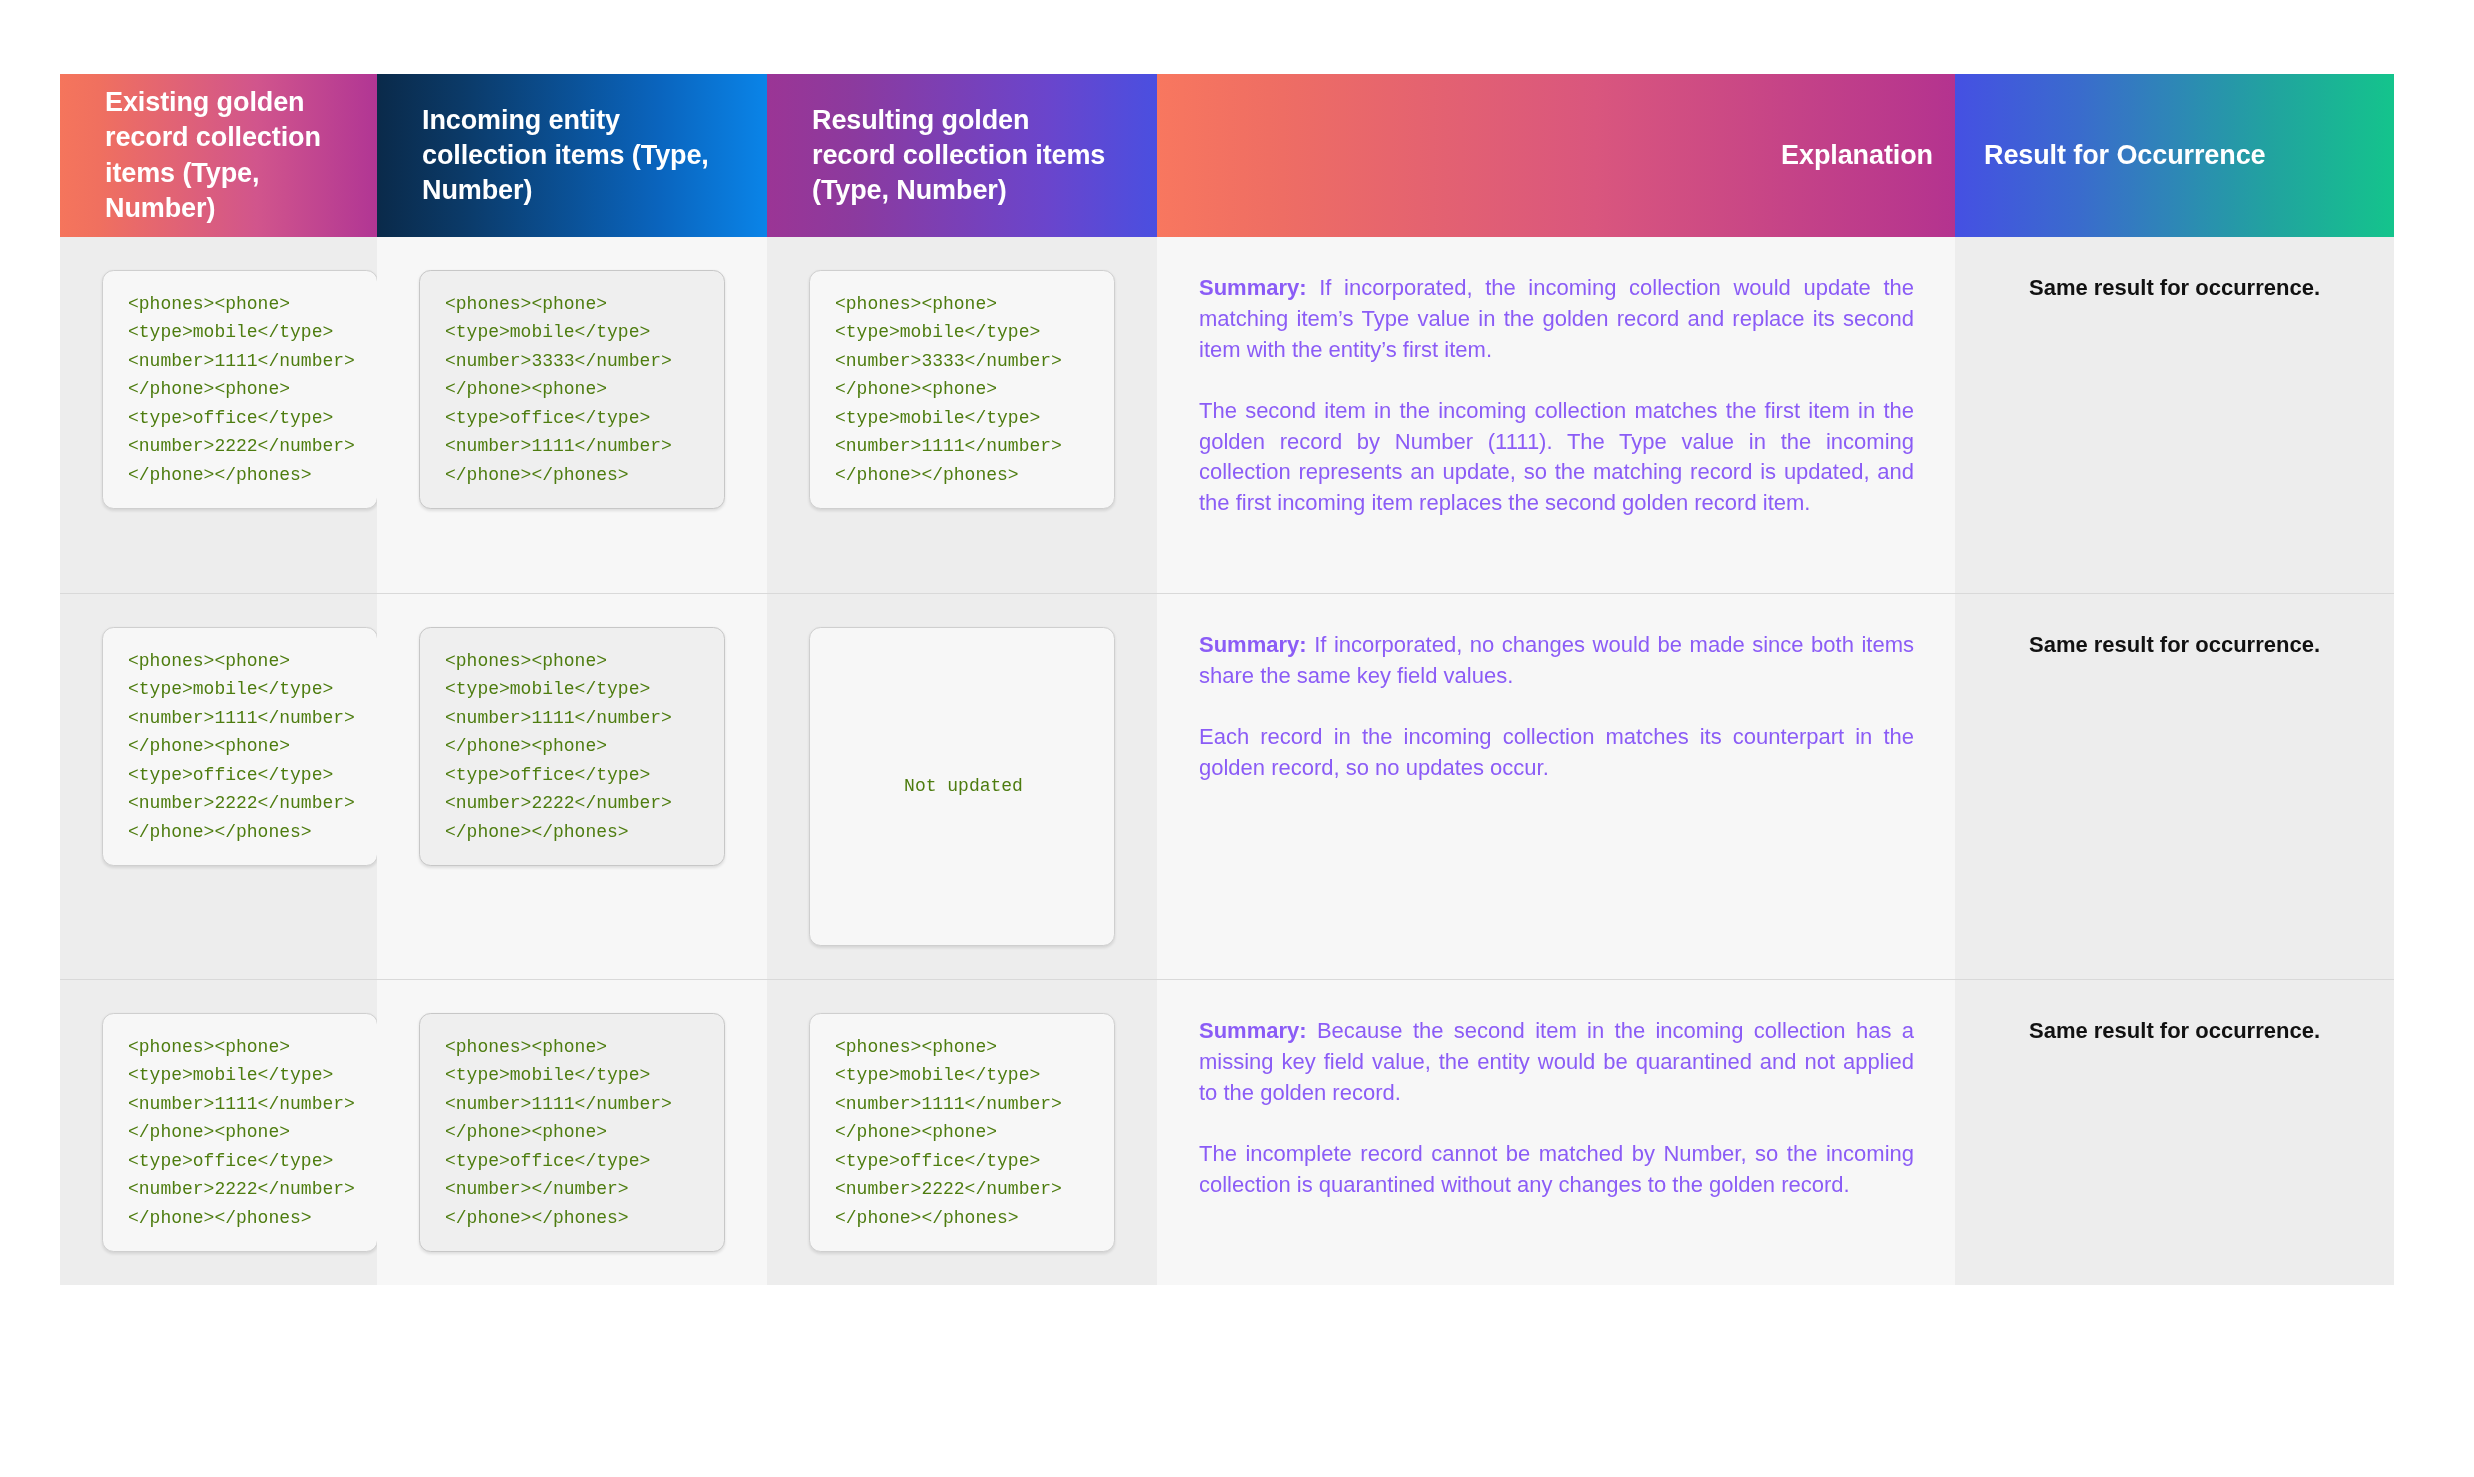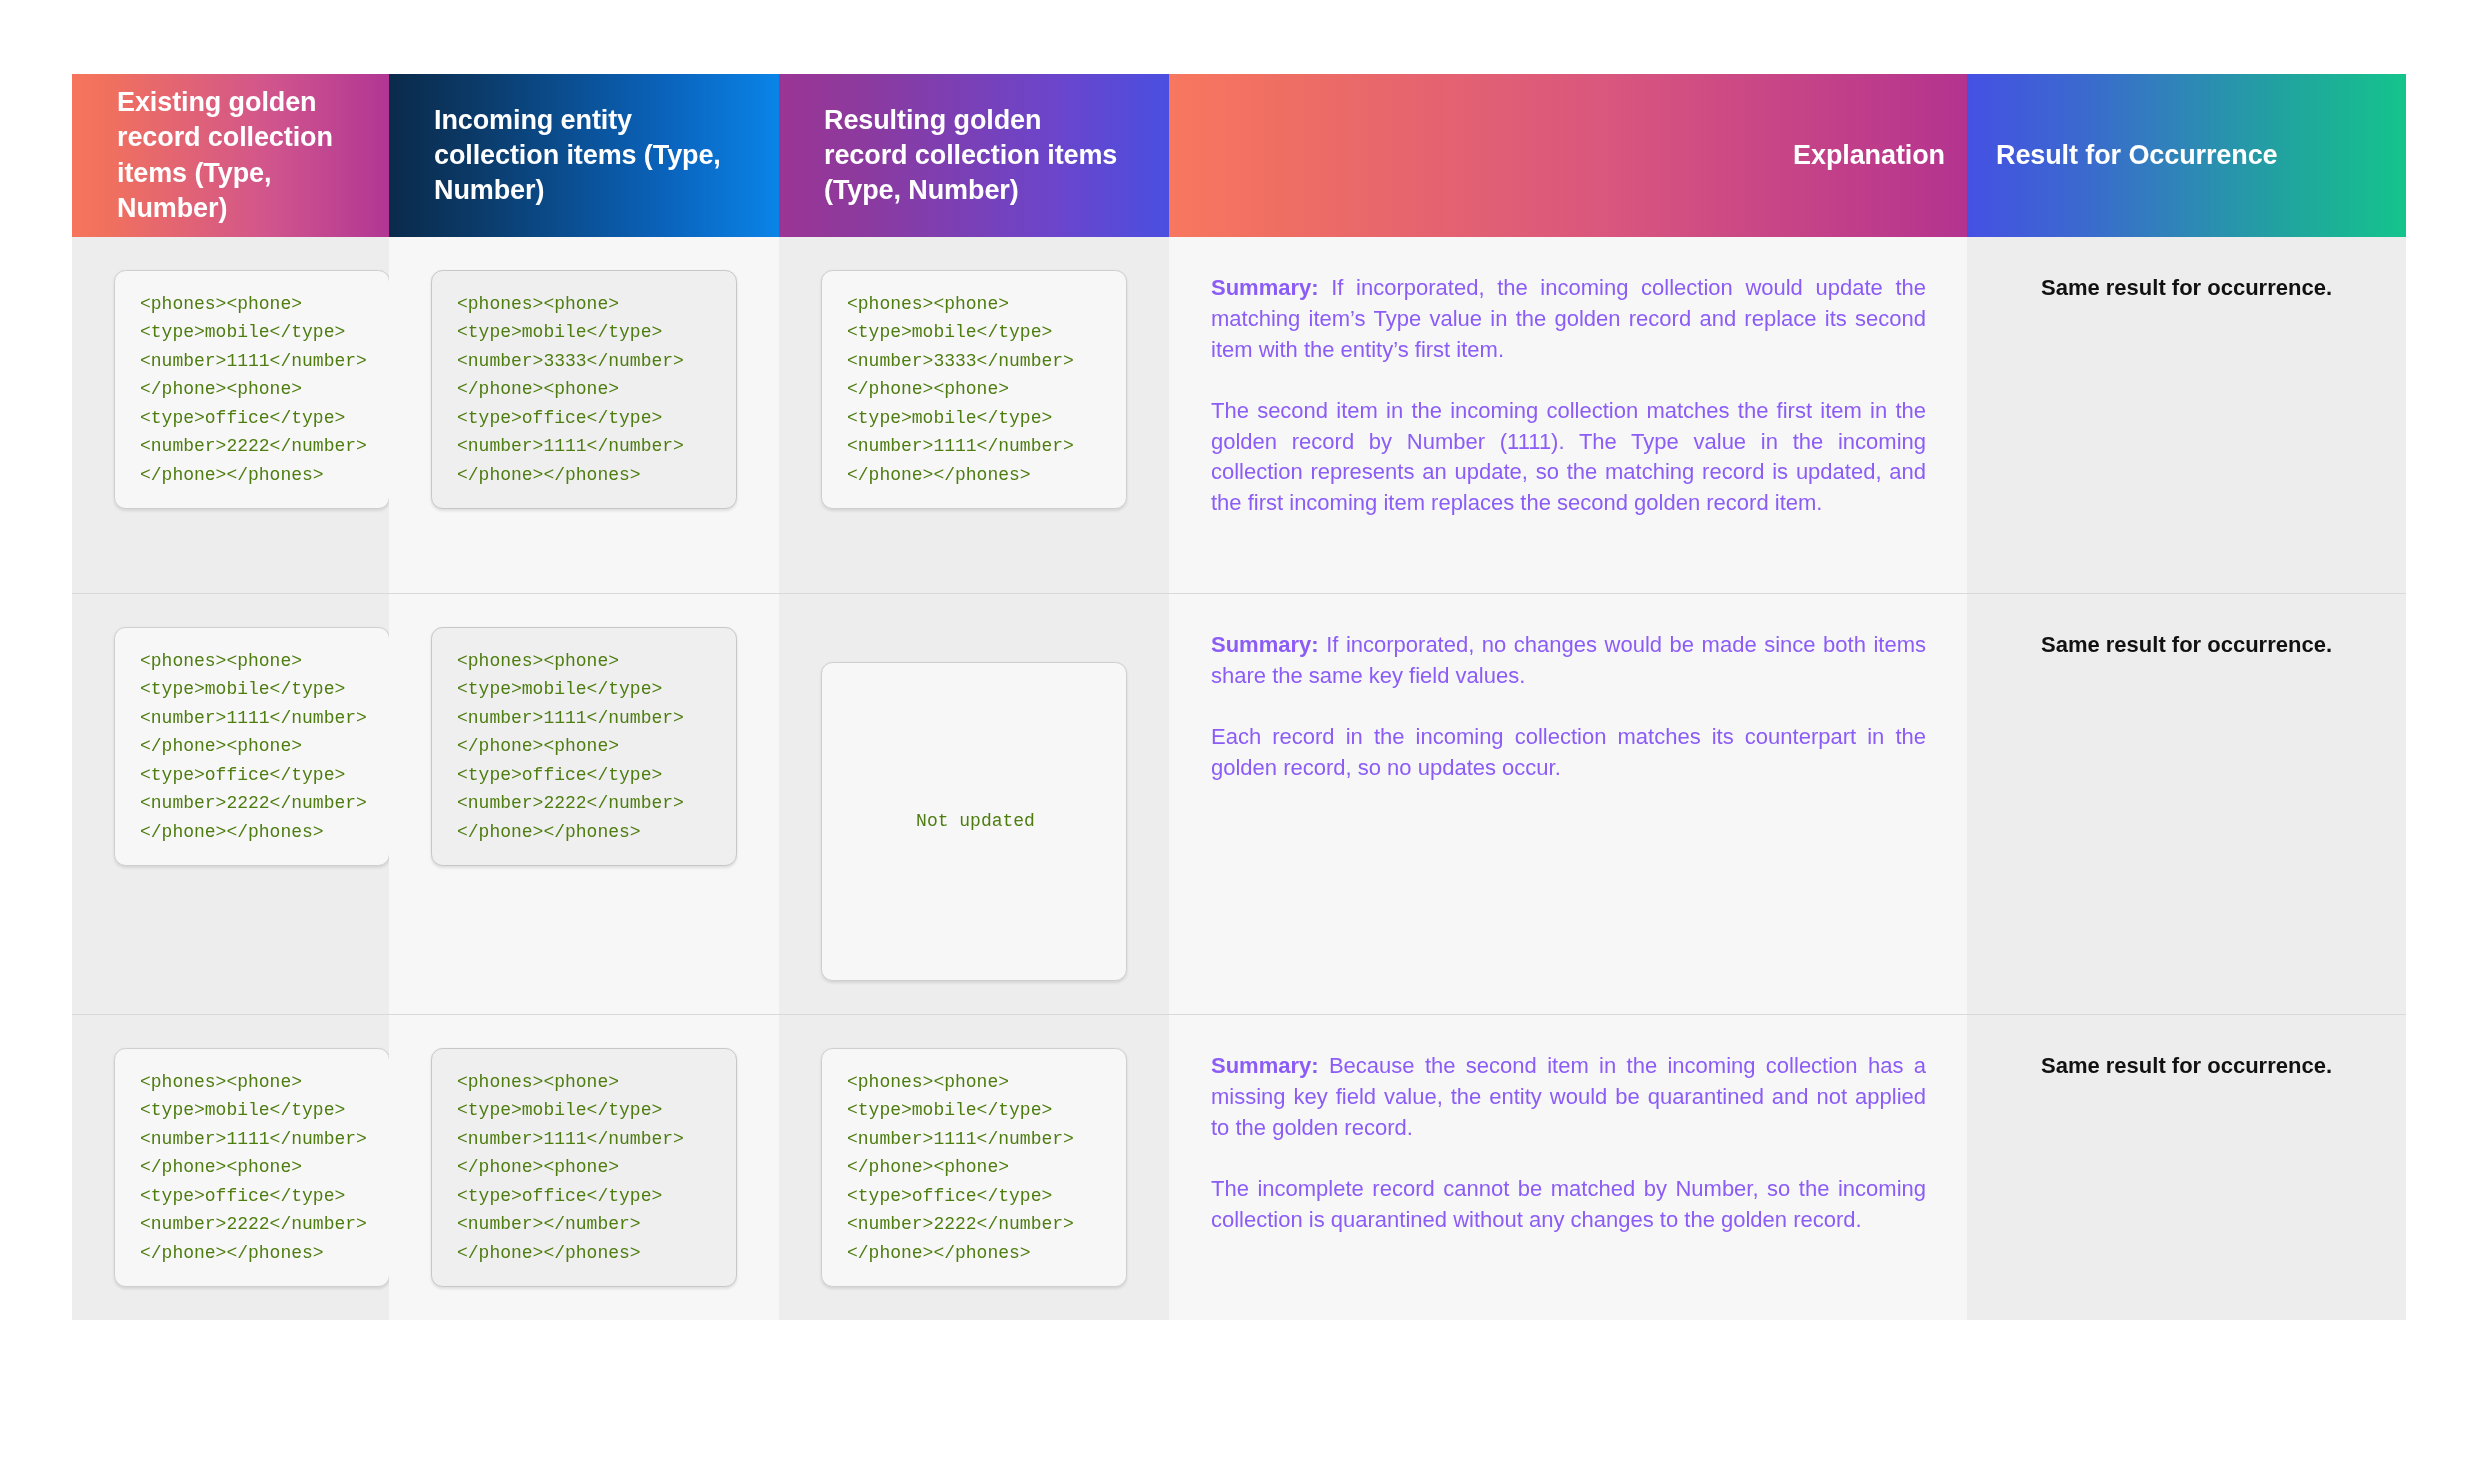--- a/index.html
+++ b/index.html
@@ -5,21 +5,21 @@
   html,body{margin:0;padding:0;background:#ffffff;}
   body{
     width:2475px;height:1478px;
     font-family:"Liberation Sans","DejaVu Sans",sans-serif;
     -webkit-font-smoothing:antialiased;
   }
   .page{position:relative;width:2475px;height:1478px;background:#fff;overflow:hidden;}
 
   
   .table{
-    position:absolute;left:72px;top:74px;width:2335px;
+    position:absolute;left:60px;top:74px;width:2335px;
     display:grid;
     grid-template-columns:317px 390px 390px 798px 439px;
     background:#ffffff;
   }
 
   
   .hcell{
     height:163px;box-sizing:border-box;
     display:flex;align-items:center;
     padding:0 45px;
@@ -59,21 +59,21 @@
     box-sizing:border-box;
   }
   .card.on-light{background:#efefef;border-color:#c7c7c7;}
   .card .line{
     font-family:Liberation Mono, monospace;
     font-size:18px;line-height:1.58;color:#4d7c0f;white-space:pre;
   }
   .card.notupd{
     display:flex;align-items:center;justify-content:center;
     height:319px;
-    font-size:22.5px;color:#1a1a1a;margin-top:35px;
+    font-size:22.5px;color:#1a1a1a;
   }
   .card.notupd .line{line-height:1.2;}
 
   
   .expl{ padding:36px 41px 33px 42px; }
   .expl p{
     margin:0;
     font-size:22px;line-height:1.40;color:#8b5cf6;
     text-align:justify;text-justify:inter-word;
   }

